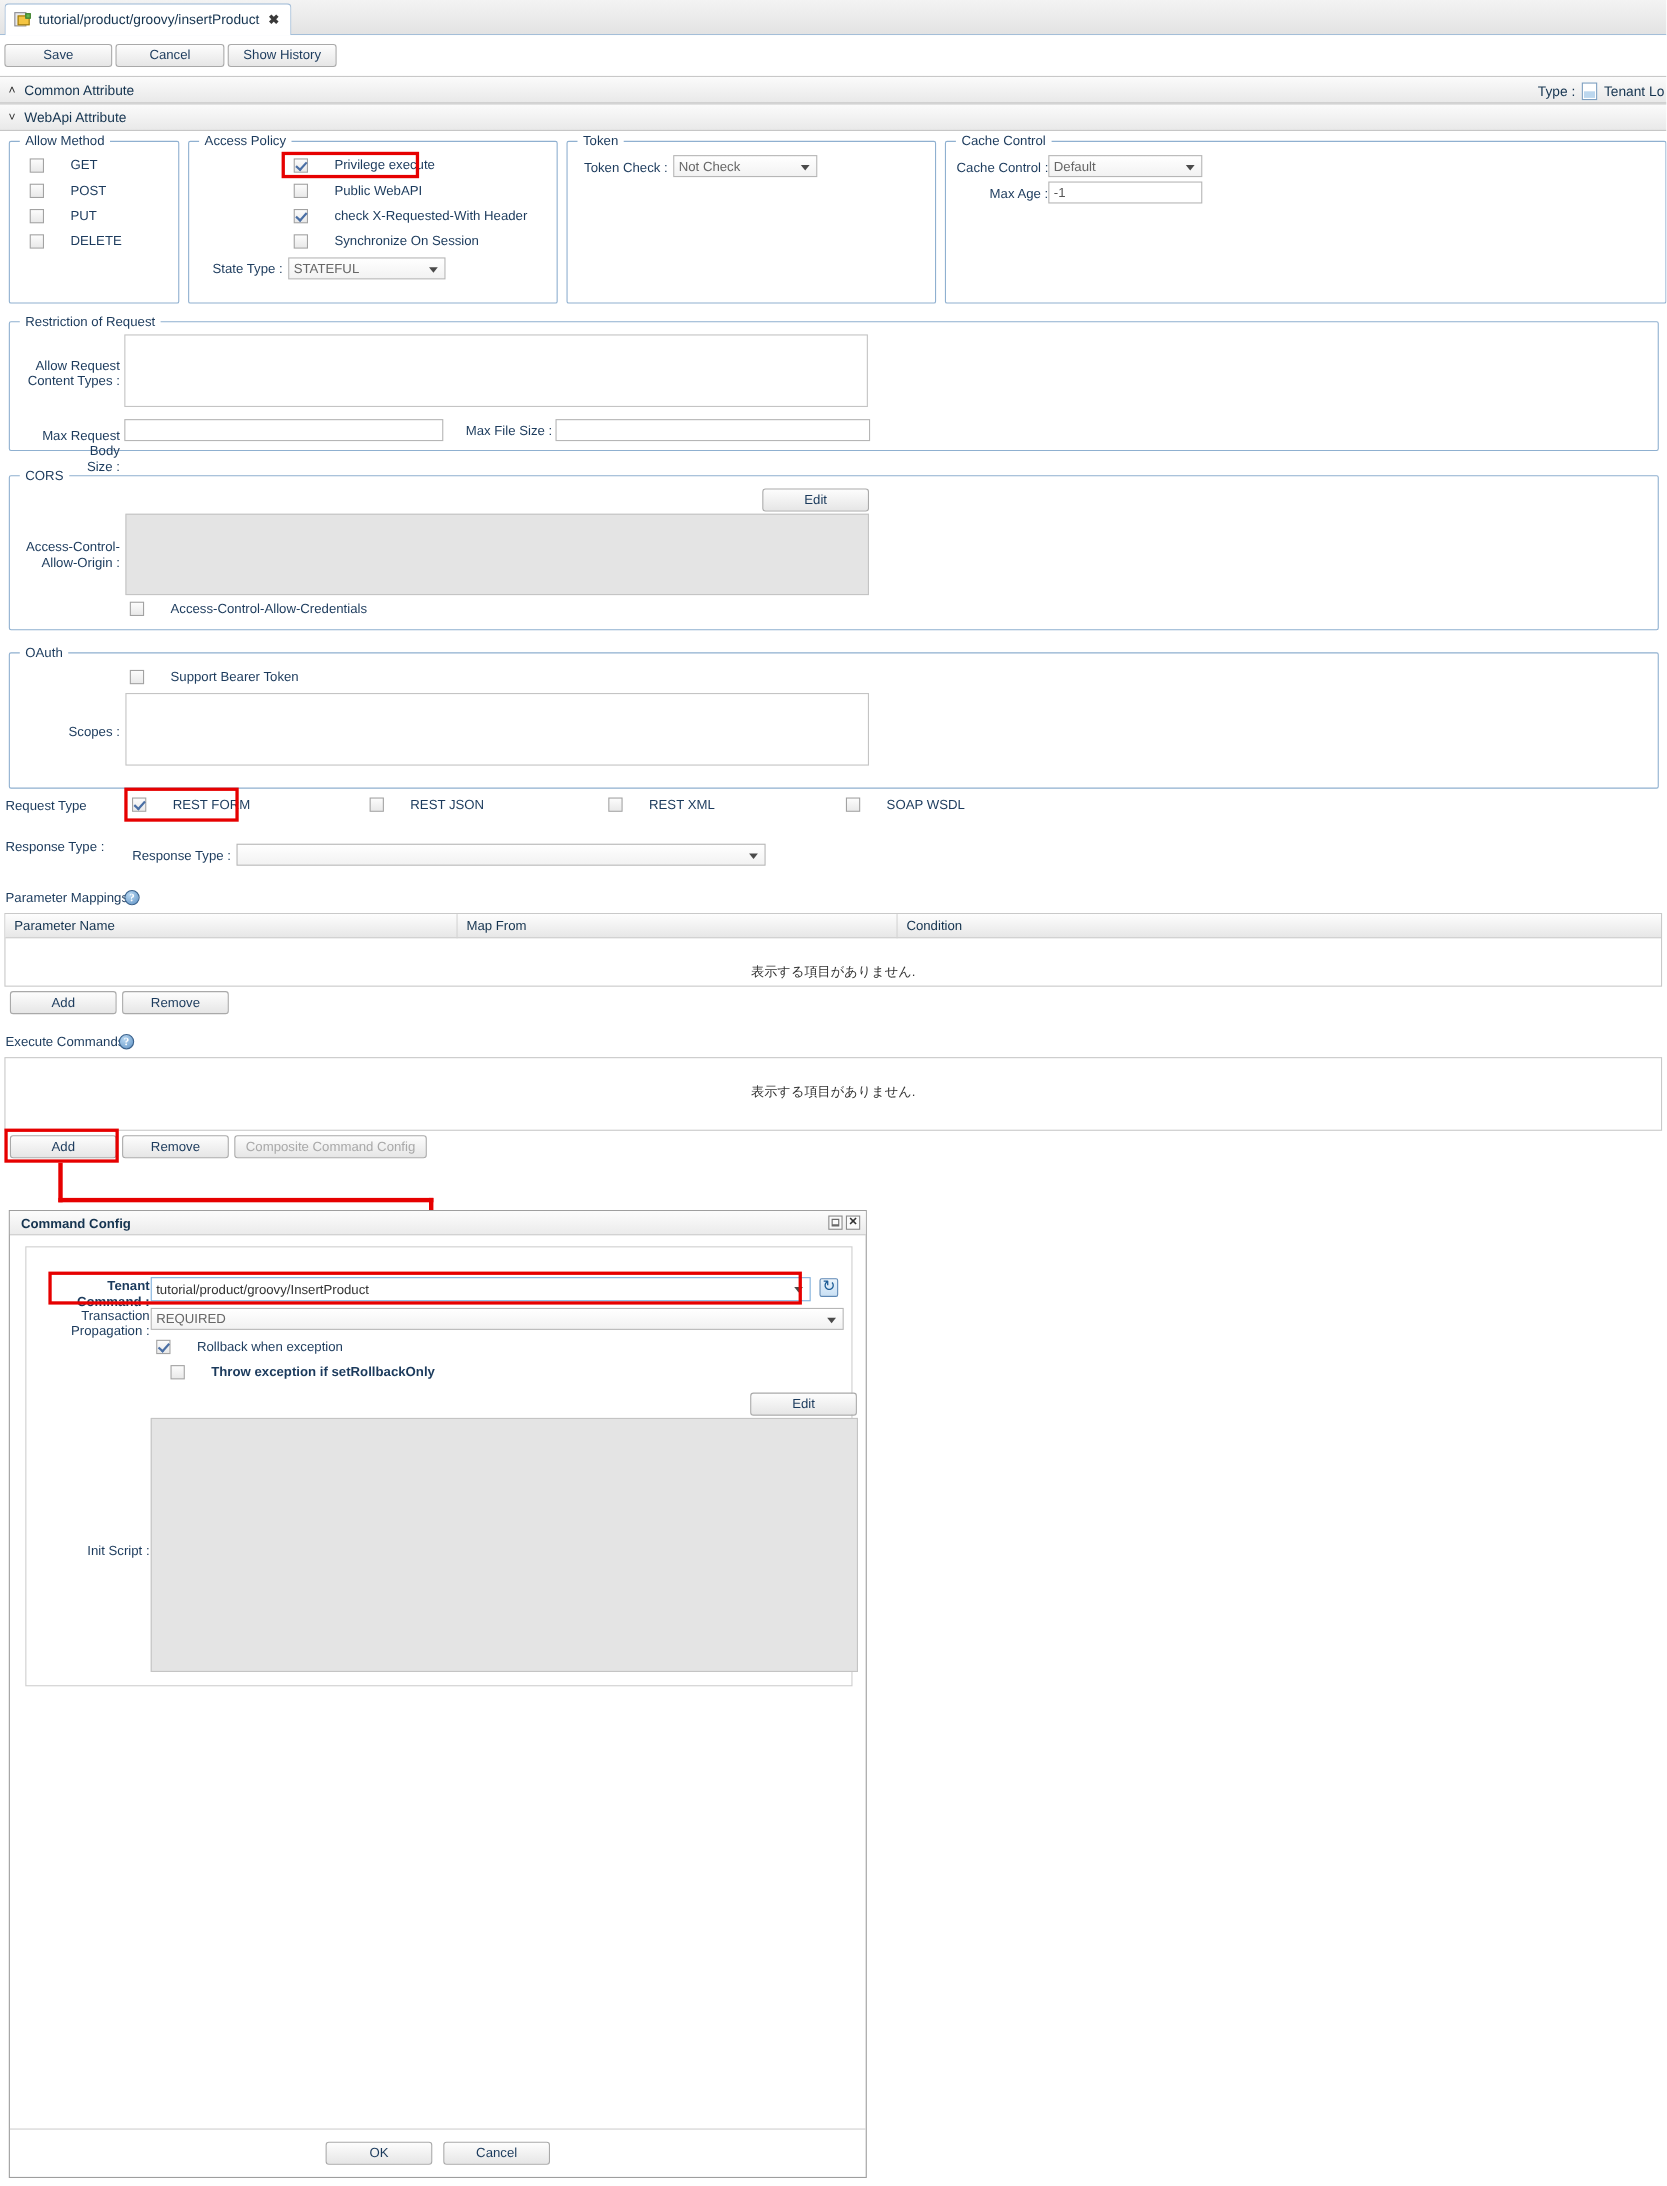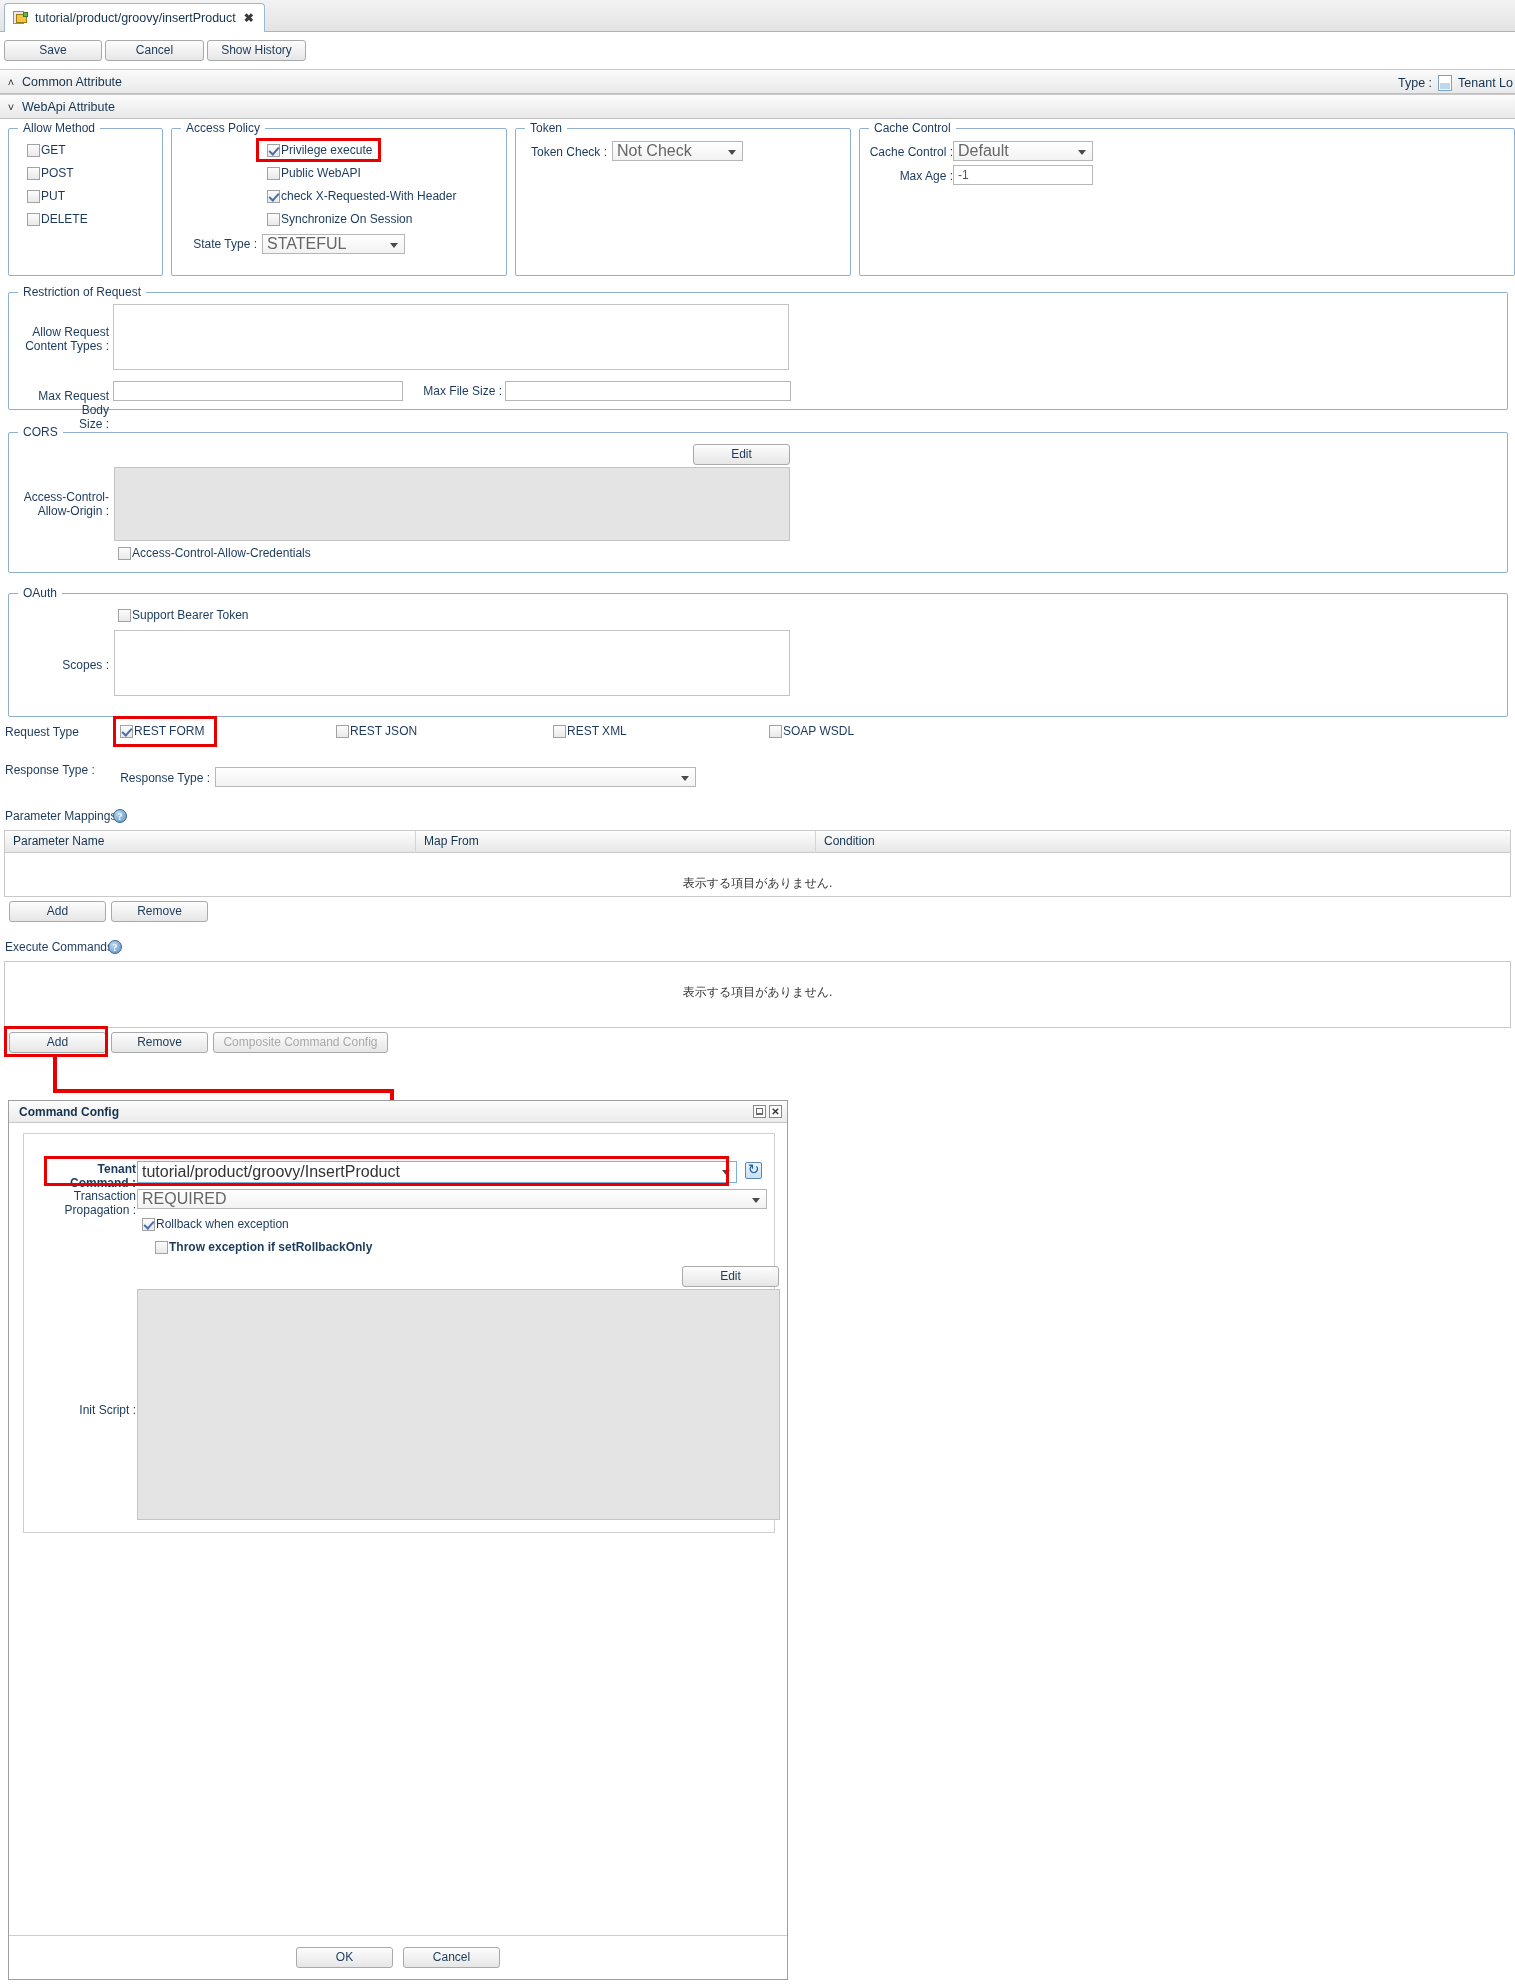--- a/index.html
+++ b/index.html
@@ -122,32 +122,32 @@
     border: 1px solid #a2a2a2;
     display: inline-block; position: relative;
     vertical-align: -2px;
   }
   .cb.checked:after {
     content: ""; position: absolute;
     left: 3px; top: 0px; width: 4px; height: 8px;
     border: solid #4a6fa5; border-width: 0 2px 2px 0;
     transform: rotate(42deg);
   }
-  .cbrow { display: flex; align-items: center; gap: 1px; }
+  .cbrow { display: flex; align-items: center; gap: 24px; }
 
   
   .inp {
     background: #ffffff; border: 1px solid #b6b6b6;
     font-family: "Liberation Sans", sans-serif; font-size: 12px;
     color: #555; padding: 0 4px; height: 20px; line-height: 18px;
   }
   .sel {
     background: linear-gradient(#ffffff, #f2f2f2);
     border: 1px solid #b6b6b6;
-    font-size: 16px; color: #666;
+    font-size: 12px; color: #666;
     height: 20px; line-height: 18px;
     padding: 0 18px 0 4px;
     position: relative; cursor: pointer;
     white-space: nowrap; overflow: hidden;
   }
   .sel:after {
     content: ""; position: absolute; right: 6px; top: 8px;
     border-left: 4px solid transparent; border-right: 4px solid transparent;
     border-top: 5px solid #4a4a4a;
   }

